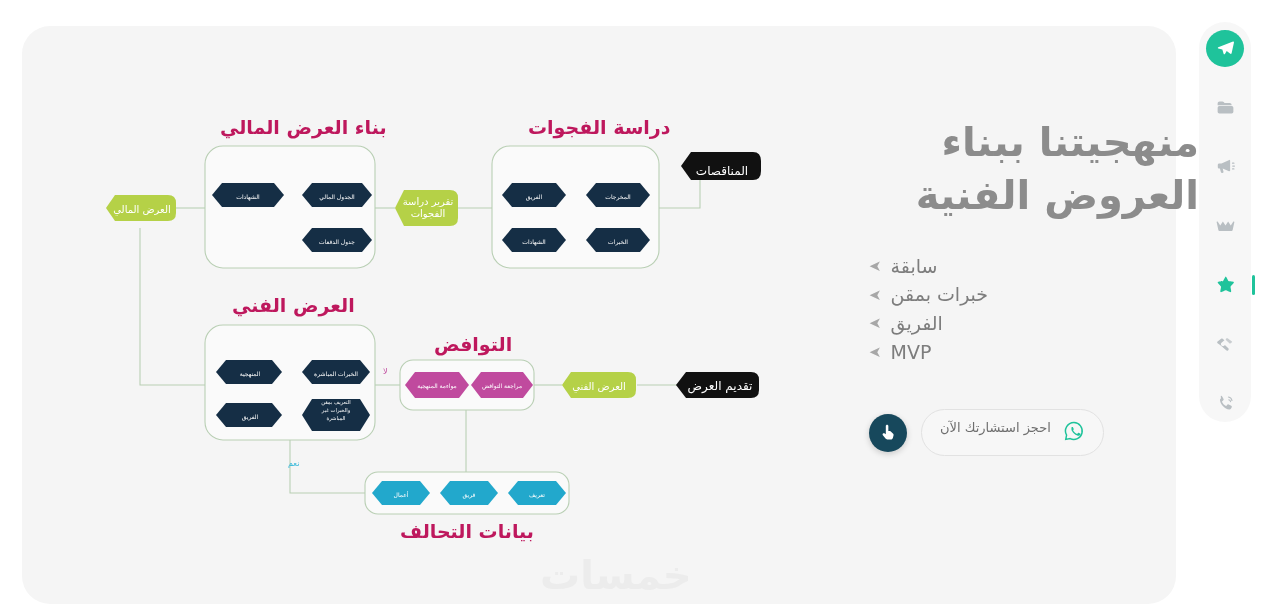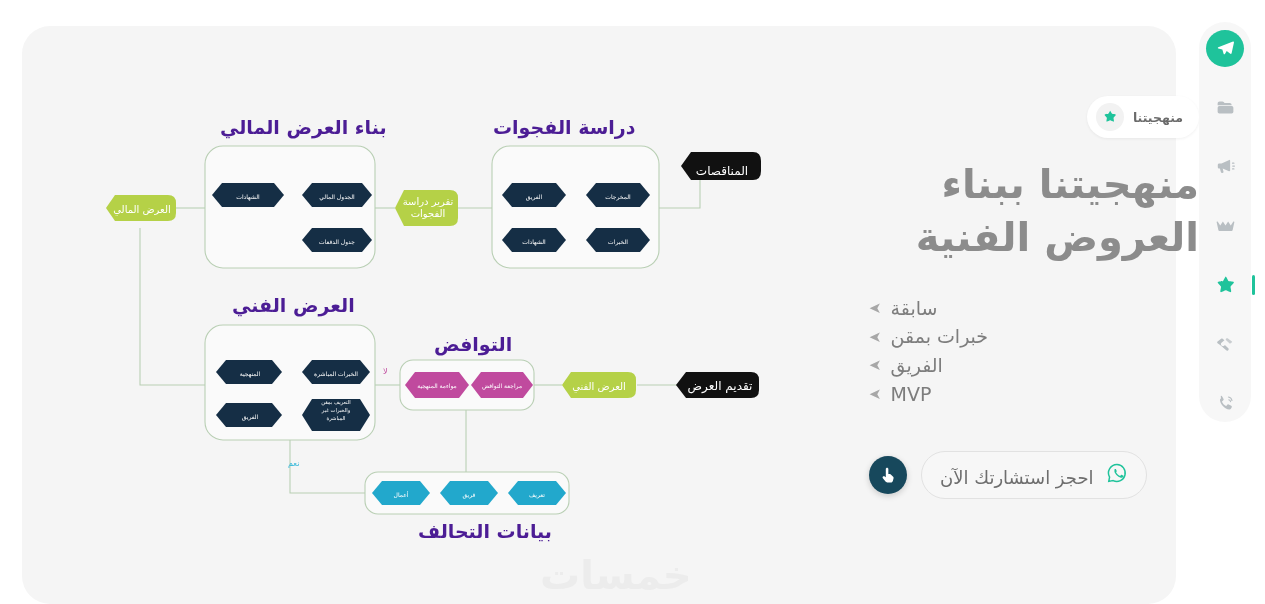--- a/index.html
+++ b/index.html
@@ -80,27 +80,27 @@
   .cta-wrap {
     margin-top: 42px;
     display: flex;
     align-items: center;
     justify-content: flex-end;
     gap: 14px;
     direction: rtl;
   }
   .cta {
     display: inline-flex;
-    align-items: flex-end;
+    align-items: flex-start;
     gap: 12px;
     background: #f7f7f7;
     border: 1px solid #e2e2e2;
     border-radius: 26px;
     padding: 10px 18px;
-    font-size: 18px;
+    font-size: 13px;
     color: #6e6e6e;
     cursor: pointer;
   }
   .cursor-dot {
     width: 38px; height: 38px;
     background: #17485c;
     border-radius: 50%;
     display: flex; align-items: center; justify-content: center;
     box-shadow: 0 2px 6px rgba(0,0,0,.18);
   }
@@ -147,21 +147,21 @@
     border-radius: 2px;
   }
 
   
   .diagram { position: absolute; left: 0; top: 0; width: 820px; height: 604px; }
   .diagram svg { position: absolute; left: 0; top: 0; }
   .grp-title {
     position: absolute;
     font-size: 19px;
     font-weight: 700;
-    color: #4c1d95;
+    color: #be185d;
     direction: rtl;
     white-space: nowrap;
   }
 </style>
 </head>
 <body>
 
 <div class="stage">
 
   <div class="card"></div>
@@ -302,36 +302,28 @@
       <g>
         <path class="pb" d="M686 372 h65 q8 0 8 8 v10 q0 8 -8 8 h-65 l-10 -13 z"></path>
         <text class="ptb" x="720" y="390">تقديم العرض</text>
       </g>
 
       <text class="el-m" x="383" y="374">لا</text>
       <text class="el-c" x="288" y="466">نعم</text>
     </svg>
 
     <div class="grp-title" style="left:220px; top:116px;">بناء العرض المالي</div>
-    <div class="grp-title" style="left:493px; top:116px;">دراسة الفجوات</div>
+    <div class="grp-title" style="left:528px; top:116px;">دراسة الفجوات</div>
     <div class="grp-title" style="left:232px; top:294px;">العرض الفني</div>
     <div class="grp-title" style="left:434px; top:333px;">التوافض</div>
-    <div class="grp-title" style="left:418px; top:520px;">بيانات التحالف</div>
+    <div class="grp-title" style="left:400px; top:520px;">بيانات التحالف</div>
   </div>
 
   <div class="hero">
 
-    <div class="badge">
-      <span class="badge-text">منهجيتنا</span>
-      <span class="badge-star">
-        <svg width="16" height="16" viewBox="0 0 24 24">
-            <path fill="#1fc39b" d="M12 2.6c1 0 2.4 4.1 3.2 4.7.8.6 5.2.2 5.5 1.2.3 1-3.1 3.6-3.4 4.6-.3 1 1.2 5.2.4 5.8-.8.6-4.4-1.9-5.4-1.9s-4.6 2.5-5.4 1.9c-.8-.6.7-4.8.4-5.8-.3-1-3.7-3.6-3.4-4.6.3-1 4.7-.6 5.5-1.2.8-.6 2.2-4.7 3.2-4.7z"></path>
-          </svg>
-      </span>
-    </div>
 
     <h1>منهجيتنا ببناء العروض الفنية</h1>
 
     <ul class="hero-list">
       <li>
         <span>سابقة</span>
         <span class="chev">➤</span>
       </li>
       <li>
         <span>خبرات بمقن</span>

